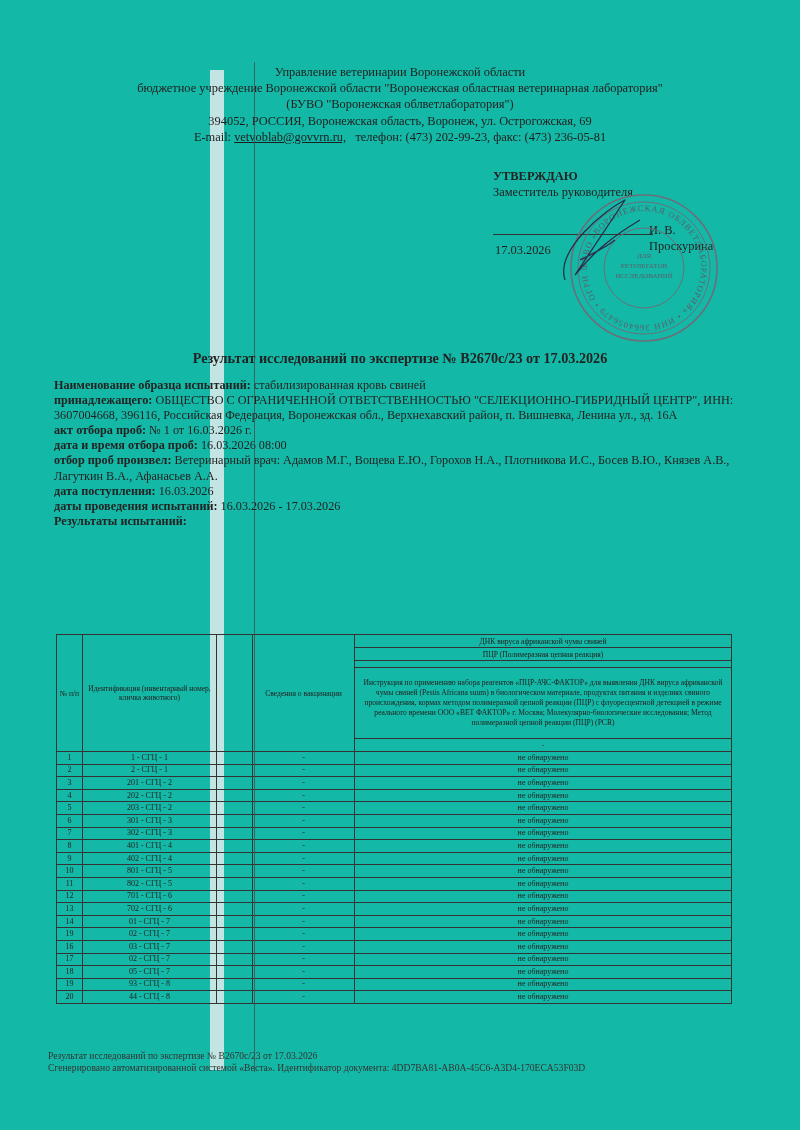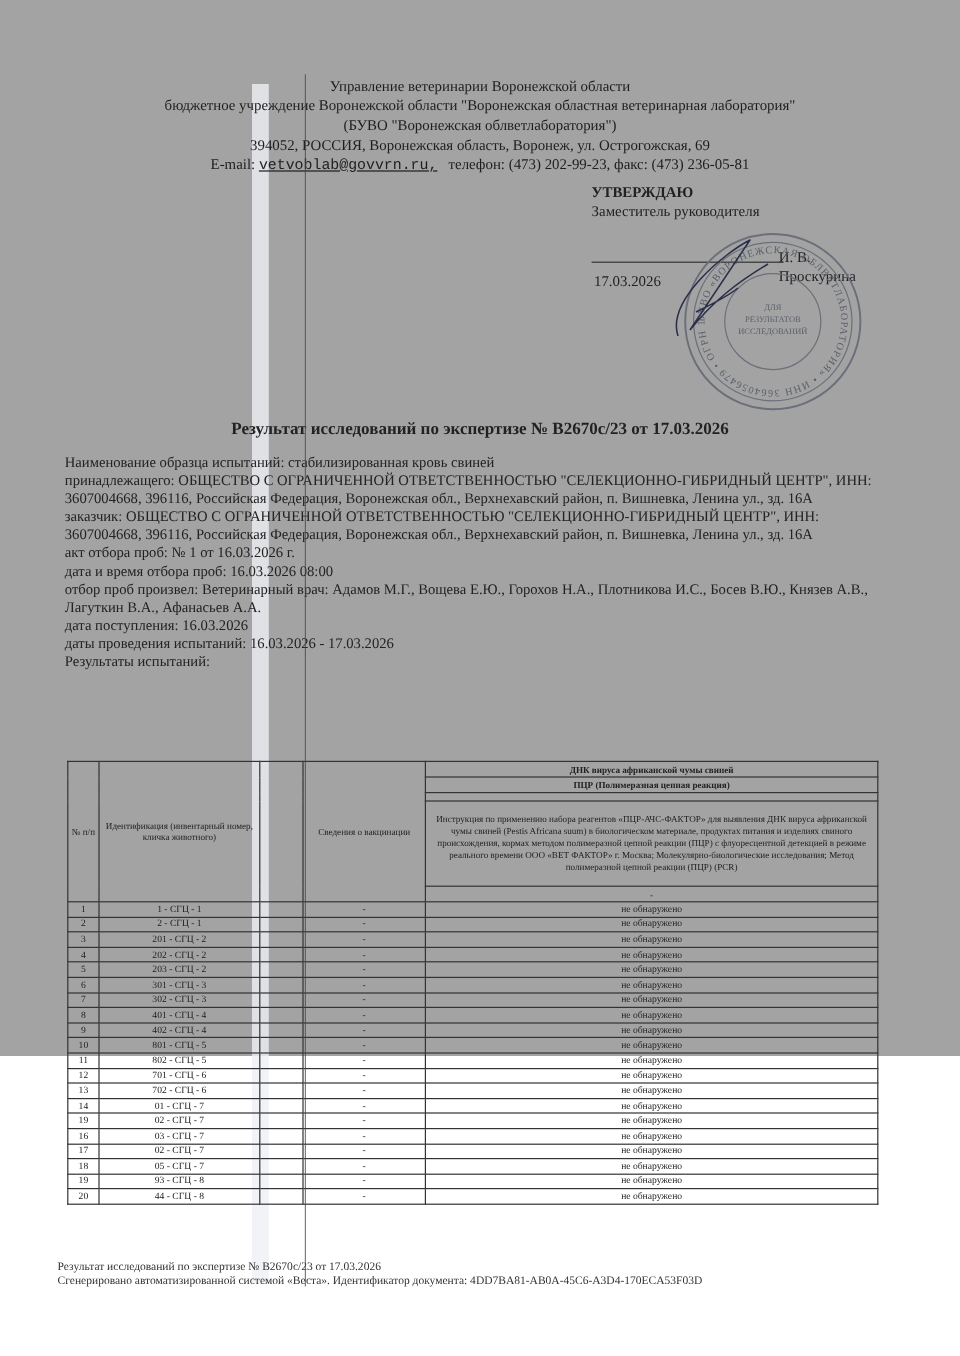--- a/index.html
+++ b/index.html
@@ -1,36 +1,36 @@
 <!DOCTYPE html>
 <html><head>
 <meta charset="utf-8">
 <style>
   html, body { margin:0; padding:0; background:#ffffff; }
   body { width:800px; height:1130px; position:relative; overflow:hidden;
          font-family:"Liberation Serif", serif; color:#222; }
-  .page { position:absolute; left:0; top:0; width:800px; height:880px; background:#a3a3a3; }
+  .page { position:absolute; left:0; top:0; width:800px; height:1130px; background:#14b8a6; }
   .scanline { position:absolute; left:254px; top:62px; width:1px; height:1010px; background:#444; opacity:.7; }
   .scanband { position:absolute; left:210px; top:70px; width:14px; height:1000px; background:#eef0f4; opacity:.8; }
   .header { position:absolute; left:80px; top:64px; width:640px; text-align:center; font-size:12.4px; line-height:16.2px; color:#1e1e1e; }
-  .header a { color:#1e1e1e; text-decoration:underline;font-family:Liberation Mono, monospace; }
-  .approve { position:absolute; left:493px; top:152px; width:240px; font-size:12.4px; line-height:16px; }
+  .header a { color:#1e1e1e; text-decoration:underline; }
+  .approve { position:absolute; left:493px; top:168px; width:240px; font-size:12.4px; line-height:16px; }
   .approve .ttl { font-weight:bold; }
   .approve .line { position:absolute; left:0; top:66px; width:160px; height:1px; background:#333; }
   .approve .name { position:absolute; left:156px; top:54px; }
   .approve .date { position:absolute; left:2px; top:74px; }
   .stamp { position:absolute; left:568px; top:192px; width:152px; height:152px; }
   .sign { position:absolute; left:545px; top:190px; width:110px; height:110px; }
   .title { position:absolute; left:40px; top:350px; width:720px; text-align:center; font-weight:bold; font-size:14.2px; }
   .info { position:absolute; left:54px; top:378px; width:680px; font-size:12.2px; line-height:15.1px; }
   .info p { margin:0; }
-  .info b { font-weight:normal; }
+  .info b { font-weight:bold; }
   table.res { position:absolute; left:56px; top:634px; width:676px; border-collapse:collapse; font-size:7.6px; font-family:"Liberation Serif", serif; }
   table.res td, table.res th { border:1px solid #333; padding:0 2px; text-align:center; font-weight:normal; vertical-align:middle; }
-  table.res th.b { font-weight:bold;margin-top:20px; }
+  table.res th.b { font-weight:normal;margin-top:20px; }
   table.res tr.r td { height:11.6px; font-size:8px; line-height:10px; }
   .foot { position:absolute; left:48px; top:1050px; font-size:9.6px; line-height:12px; color:#333; }
 </style>
 </head>
 <body>
 
 <div class="page">
   <div class="scanband"></div>
 
   <div class="header">
@@ -70,21 +70,20 @@
 
   <svg class="sign" viewBox="0 0 110 110">
     <path d="M20,90 C10,60 60,20 80,10 C60,40 40,70 30,85 C50,60 70,45 95,30 M35,70 C45,65 60,58 70,50" fill="none" stroke="#2a2f4a" stroke-width="1.3"></path>
   </svg>
 
   <div class="title">Результат исследований по экспертизе № В2670с/23 от 17.03.2026</div>
 
   <div class="info">
     <p><b>Наименование образца испытаний:</b><span> стабилизированная кровь свиней</span></p>
     <p><b>принадлежащего:</b><span> ОБЩЕСТВО С ОГРАНИЧЕННОЙ ОТВЕТСТВЕННОСТЬЮ "СЕЛЕКЦИОННО-ГИБРИДНЫЙ ЦЕНТР", ИНН: 3607004668, 396116, Российская Федерация, Воронежская обл., Верхнехавский район, п. Вишневка, Ленина ул., зд. 16А</span></p>
-    <p><b>заказчик:</b><span> ОБЩЕСТВО С ОГРАНИЧЕННОЙ ОТВЕТСТВЕННОСТЬЮ "СЕЛЕКЦИОННО-ГИБРИДНЫЙ ЦЕНТР", ИНН: 3607004668, 396116, Российская Федерация, Воронежская обл., Верхнехавский район, п. Вишневка, Ленина ул., зд. 16А</span></p>
     <p><b>акт отбора проб:</b><span> № 1 от 16.03.2026 г.</span></p>
     <p><b>дата и время отбора проб:</b><span> 16.03.2026 08:00</span></p>
     <p><b>отбор проб произвел:</b><span> Ветеринарный врач: Адамов М.Г., Вощева Е.Ю., Горохов Н.А., Плотникова И.С., Босев В.Ю., Князев А.В., Лагуткин В.А., Афанасьев А.А.</span></p>
     <p><b>дата поступления:</b><span> 16.03.2026</span></p>
     <p><b>даты проведения испытаний:</b><span> 16.03.2026 - 17.03.2026</span></p>
     <p><b>Результаты испытаний:</b></p>
   </div>
 
   <table class="res">
     <colgroup>

